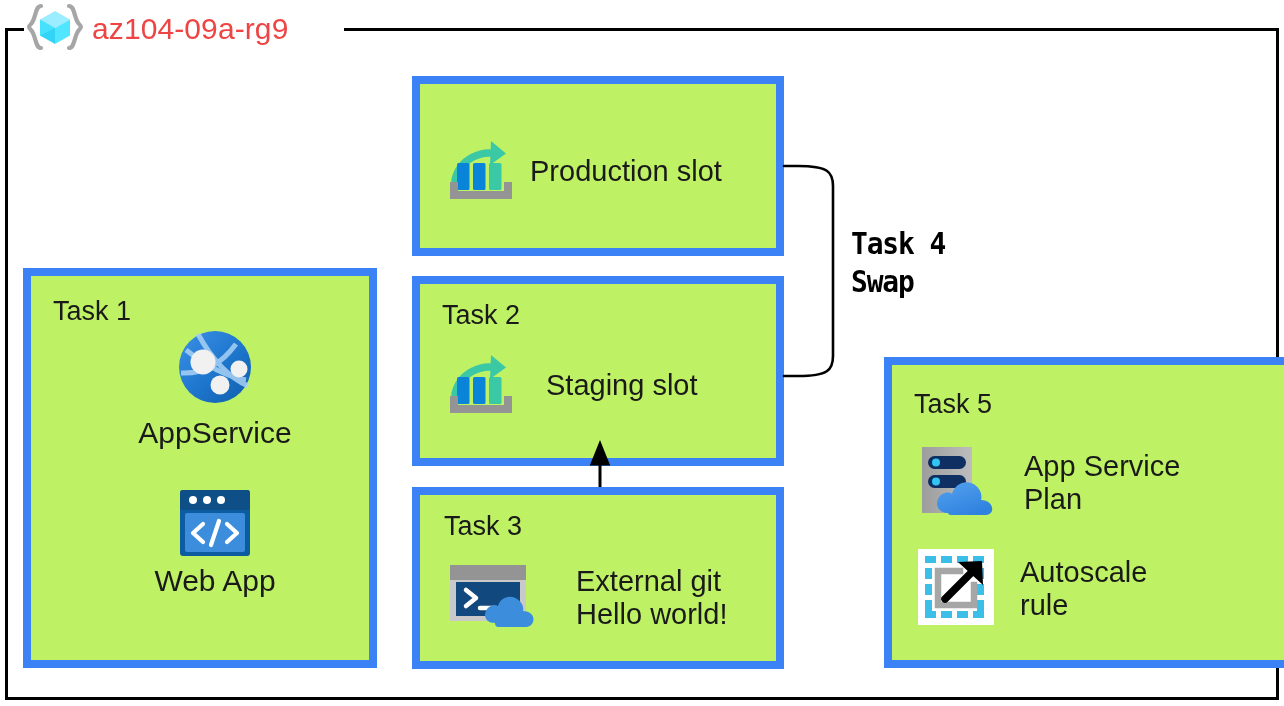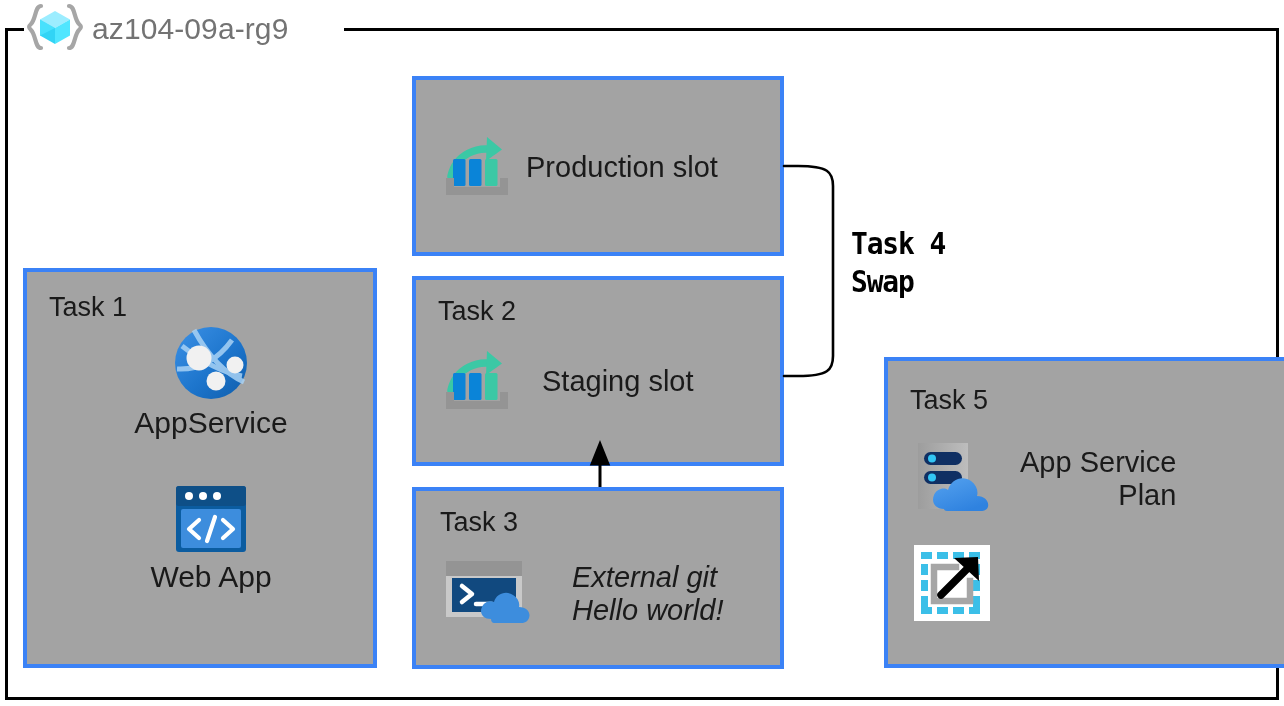--- a/index.html
+++ b/index.html
@@ -20,28 +20,28 @@
   
   .rg-title-mask{
     position:absolute;left:24px;top:6px;width:320px;height:46px;
     background:#ffffff;
   }
   .rg-title-wrap{
     position:absolute;left:26px;top:4px;height:50px;
     display:flex;align-items:center;gap:8px;
   }
   .rg-title-text{
-    font-size:30px;line-height:30px;color:#737373;white-space:nowrap;
+    font-size:30px;line-height:30px;color:#ef4444;white-space:nowrap;
     font-weight:400;letter-spacing:0.1px;
   }
 
   
   .box{
     position:absolute;box-sizing:border-box;
-    background:#a3a3a3;border:4px solid #3b82f6;
+    background:#bef264;border:8px solid #3b82f6;
   }
   .box-title{
     position:absolute;font-size:27px;line-height:27px;color:#1a1a1a;
     white-space:nowrap;
   }
   .row{position:absolute;display:flex;align-items:center;}
   .row-label{
     font-size:29px;line-height:33px;color:#1a1a1a;white-space:pre-line;
   }
   .center-col{
@@ -129,21 +129,21 @@
           <g stroke="#a8d2f5" stroke-width="5" fill="none" opacity="0.85">
             <path d="M10 22 C28 36 48 48 70 52"></path>
             <path d="M22 6 C34 28 50 48 72 58"></path>
             <path d="M5 45 C24 46 44 38 60 16"></path>
           </g>
           <circle cx="27" cy="34" r="12.5" fill="#f1f1f1"></circle>
           <circle cx="63" cy="41" r="8.5" fill="#f1f1f1"></circle>
           <circle cx="44" cy="57" r="9.5" fill="#f1f1f1"></circle>
         </svg>
       </span>
-      <span class="center-label" style="">AppService</span>
+      <span class="center-label" style="margin-top:6px;">AppService</span>
     </div>
 
     <div class="center-col" style="left:0;top:212px;width:368px;">
       <span class="icon">
         <svg width="74" height="70" viewBox="0 0 74 70">
           <rect x="2" y="2" width="70" height="66" rx="3" fill="#0b5ca0"></rect>
           <rect x="2" y="2" width="70" height="20" rx="3" fill="#0e4f87"></rect>
           <circle cx="15" cy="12" r="4" fill="#ffffff"></circle>
           <circle cx="29" cy="12" r="4" fill="#ffffff"></circle>
           <circle cx="43" cy="12" r="4" fill="#ffffff"></circle>
@@ -187,21 +187,21 @@
           <rect x="2" y="4" width="76" height="15" fill="#949494"></rect>
           <rect x="8" y="21" width="64" height="34" fill="#11497f"></rect>
           <g stroke="#ffffff" stroke-width="4.5" fill="none" stroke-linecap="round" stroke-linejoin="round">
             <polyline points="18,29 28,37 18,45"></polyline>
             <line x1="32" y1="47" x2="48" y2="47"></line>
           </g>
 
           <path d="M47 62 C39 62 35 56 38 50 C40 45 46 43 50 45 C52 37 62 33 69 38 C74 41 76 46 75 50 C83 50 87 56 85 61 C84 64 81 66 77 66 L50 66 C48.5 66 47 64.5 47 62 Z" fill="#3d8ddd"></path>
         </svg>
       </span>
-      <span class="row-label" style="margin-left:36px;font-style:italic;">External git
+      <span class="row-label" style="margin-left:36px;">External git
 Hello world!</span>
     </div>
   </div>
 
   <div class="box" style="left:884px;top:357px;width:420px;height:311px;">
     <div class="box-title" style="left:22px;top:26px;">Task 5</div>
 
     <div class="row" style="left:26px;top:78px;">
       <span class="icon">
         <svg width="80" height="76" viewBox="0 0 80 76">
@@ -216,21 +216,21 @@
             </linearGradient>
           </defs>
           <rect x="4" y="4" width="50" height="66" fill="url(#srvGrad)"></rect>
           <rect x="10" y="13" width="38" height="13" rx="6.5" fill="#0f2f63"></rect>
           <circle cx="18" cy="19.5" r="4" fill="#32c5f4"></circle>
           <rect x="10" y="32" width="38" height="13" rx="6.5" fill="#0f2f63"></rect>
           <circle cx="18" cy="38.5" r="4" fill="#32c5f4"></circle>
           <path d="M30 70 C21 70 17 63 20 56 C22.5 50 30 48 34 51 C37 40 49 36 57 42 C62.5 46 64.5 52 63 57 C72 57 76 64 73.5 69 C72 71.6 69 72 66 72 L33 72 C31.5 72 30 71.3 30 70 Z" fill="url(#cloudGrad)"></path>
         </svg>
       </span>
-      <span class="row-label" style="margin-left:26px;text-align:right;">App Service
+      <span class="row-label" style="margin-left:26px;">App Service
 Plan</span>
     </div>
 
     <div class="row" style="left:26px;top:184px;">
       <span class="icon">
         <svg width="76" height="76" viewBox="0 0 76 76">
           <rect x="0" y="0" width="76" height="76" fill="#ffffff"></rect>
 
           <g fill="#3bbfe8">
             <rect x="7" y="7" width="11" height="7"></rect>
@@ -248,20 +248,22 @@
             <rect x="59" y="35" width="7" height="11"></rect>
             <rect x="59" y="51" width="7" height="11"></rect>
           </g>
 
           <path d="M20 22 H42 M20 22 V56 H56 V36" fill="none" stroke="#a6a6a6" stroke-width="6.5" stroke-linecap="square"></path>
 
           <line x1="27" y1="50" x2="58" y2="19" stroke="#000" stroke-width="7.5" stroke-linecap="round"></line>
           <polygon points="64,12 65,36 40,13" fill="#000000"></polygon>
         </svg>
       </span>
+      <span class="row-label" style="margin-left:26px;">Autoscale
+rule</span>
     </div>
   </div>
 
   <svg class="overlay">
 
     <g stroke="#000" stroke-width="2.6" fill="none">
       <path d="M784 166 L798 166 C828 166 833 172 833 186
                L833 356 C833 370 828 376 798 376 L784 376" stroke-linecap="round" stroke-linejoin="round"></path>
     </g>
 

